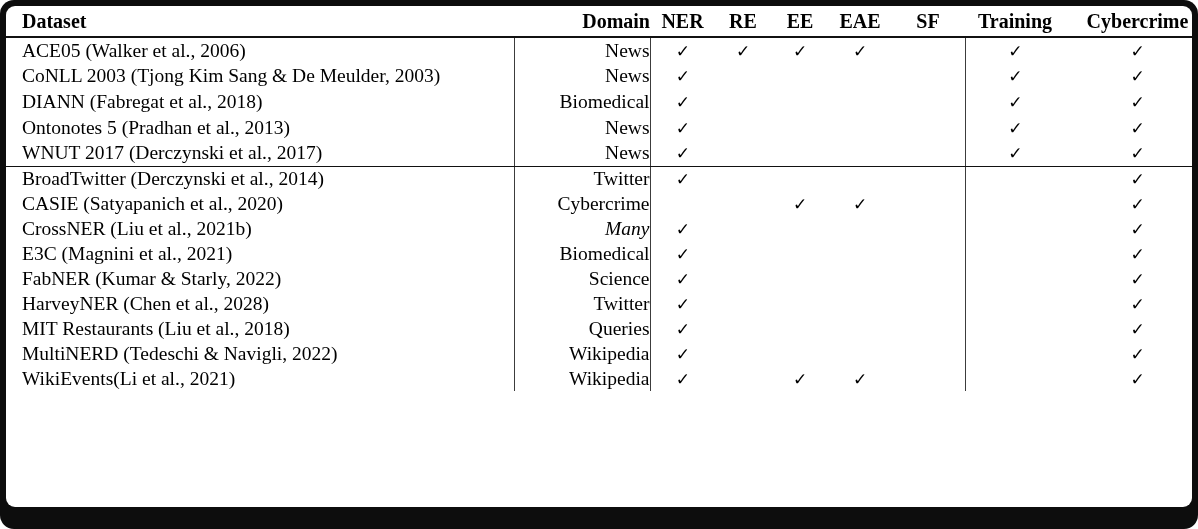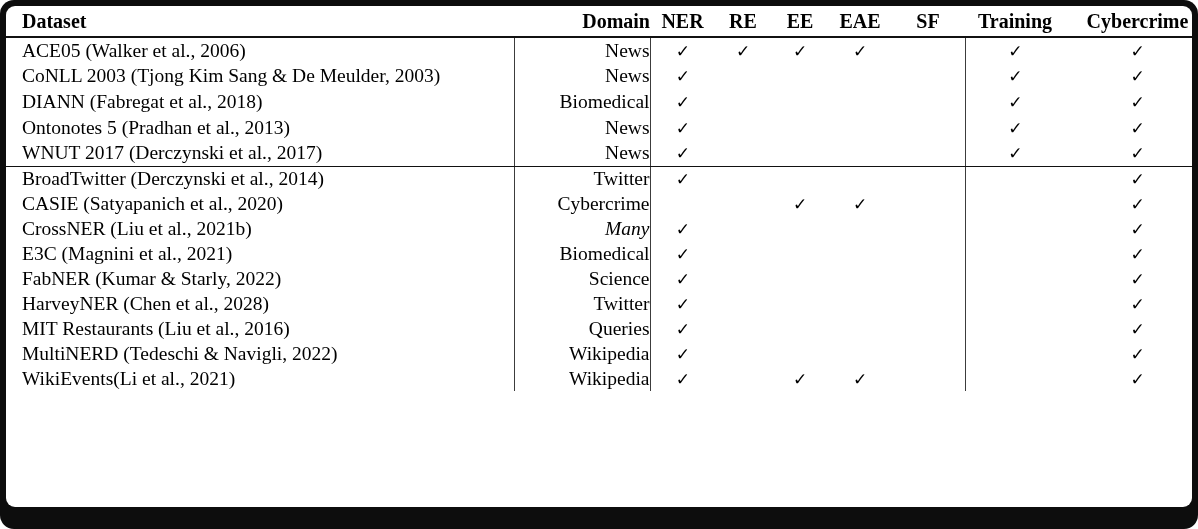--- a/index.html
+++ b/index.html
@@ -213,21 +213,21 @@
     <td class="c-domain">Twitter</td>
     <td class="c-check c-ner"><span class="check">✓</span></td>
     <td class="c-check c-re"></td>
     <td class="c-check c-ee"></td>
     <td class="c-check c-eae"></td>
     <td class="c-check c-sf"></td>
     <td class="c-check c-training"></td>
     <td class="c-check c-evaluation"><span class="check">✓</span></td>
   </tr>
           <tr>
-    <td class="c-dataset">MIT Restaurants (Liu et al., 2016)</td>
+    <td class="c-dataset">MIT Restaurants (Liu et al., 2018)</td>
     <td class="c-domain">Queries</td>
     <td class="c-check c-ner"><span class="check">✓</span></td>
     <td class="c-check c-re"></td>
     <td class="c-check c-ee"></td>
     <td class="c-check c-eae"></td>
     <td class="c-check c-sf"></td>
     <td class="c-check c-training"></td>
     <td class="c-check c-evaluation"><span class="check">✓</span></td>
   </tr>
           <tr>

